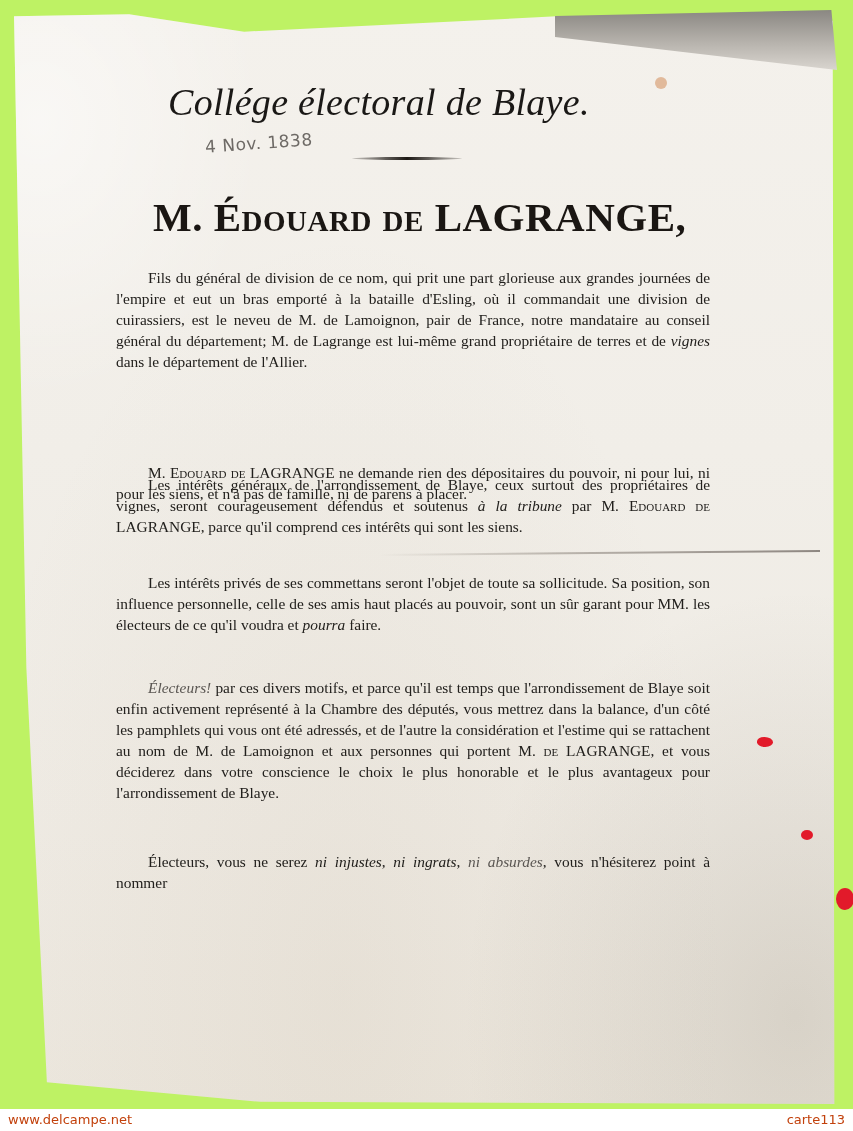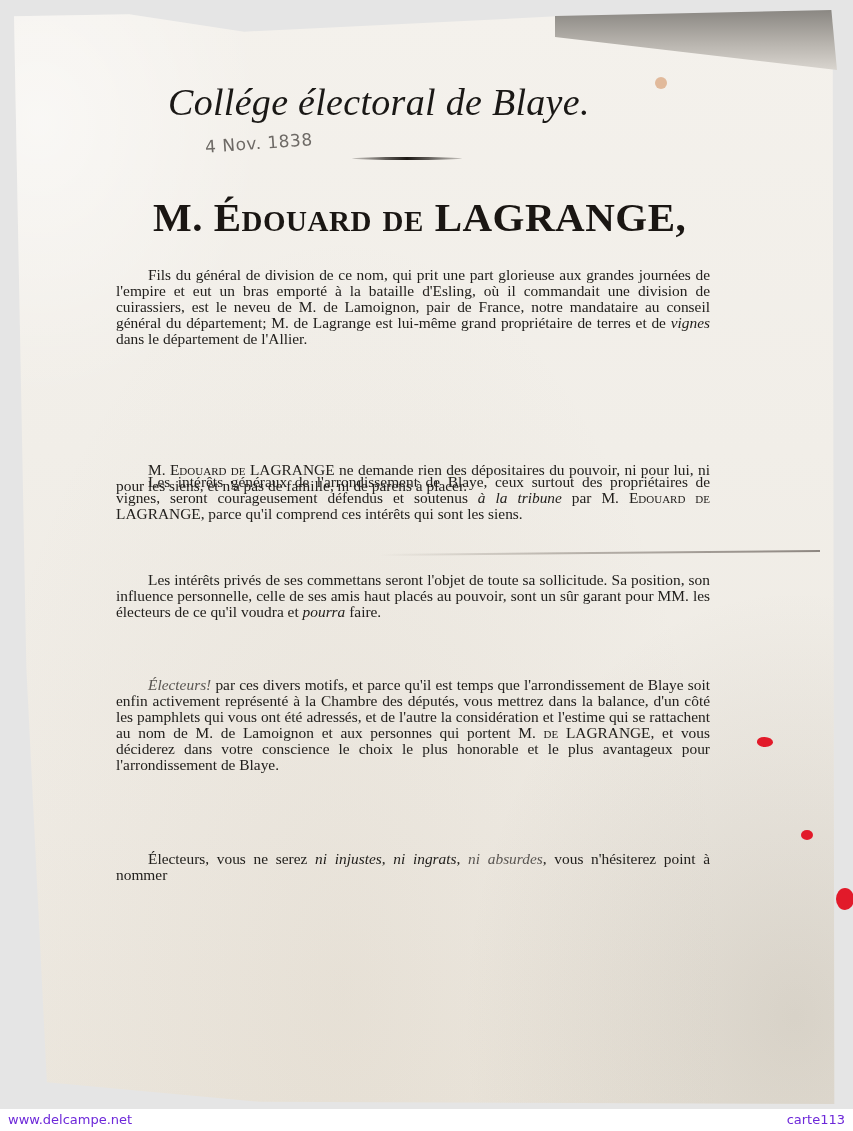--- a/index.html
+++ b/index.html
@@ -1,19 +1,19 @@
 <!DOCTYPE html>
 <html><head>
   <meta charset="utf-8">
   <style>
     * { margin: 0; padding: 0; box-sizing: border-box; }
     html, body { width: 853px; height: 1131px; overflow: hidden; background: #ffffff; }
     body { position: relative; font-family: "Liberation Serif", "DejaVu Serif", serif; }
 
-    .scan { position: absolute; left: 0; top: 0; width: 853px; height: 1109px; background: #e5e5e5; overflow: hidden; }
+    .scan { position: absolute; left: 0; top: 0; width: 853px; height: 1109px; background: #bef264; overflow: hidden; }
 
     .paper {
       position: absolute; left: 14px; top: 12px; width: 822px; height: 1092px;
       background: linear-gradient(180deg, #f4f1ec 0%, #f1eee8 40%, #efebe4 75%, #ece7de 100%);
       clip-path: polygon(0 0.4%, 14% 0.2%, 28% 1.8%, 66% 0.4%, 99.6% 0.8%, 99.8% 100%, 30% 99.8%, 4% 98%, 1.5% 60%);
     }
     .paper::after {
       content: ""; position: absolute; inset: 0;
       background:
         radial-gradient(ellipse at 40% 90%, rgba(170,150,120,0.10), transparent 55%),
@@ -45,40 +45,40 @@
       position: absolute; left: 352px; top: 157px; width: 110px; height: 3px;
       background: linear-gradient(90deg, rgba(30,25,20,0.2), #1d1915 50%, rgba(30,25,20,0.2)); border-radius: 50%;
     }
 
     .candidate-heading {
       position: absolute; left: 153px; top: 193px; font-size: 41px; font-weight: bold; color: #1a1613; white-space: nowrap; letter-spacing: 0.5px;
     }
     .sc { font-variant: small-caps; }
 
     .body-text {
-      position: absolute; left: 116px; width: 594px; font-size: 15.4px; line-height: 16px; text-align: justify; color: #22201d;
+      position: absolute; left: 116px; width: 594px; font-size: 15.4px; line-height: 21px; text-align: justify; color: #22201d;
     }
     .body-text .indent { display: inline-block; width: 32px; }
     .body-text i { font-style: italic; }
     .p1 { top: 267px; }
     .p2 { top: 414px; margin-top: 48px; }
     .p3 { top: 474px; }
     .p4 { top: 572px; }
     .p5 { top: 677px; }
     .p6 { top: 851px; }
 
     .faded { color: #5a5652; }
 
     .closing-name {
       position: absolute; left: 193px; top: 933px; font-family: "DejaVu Serif", serif; font-size: 22px; font-weight: bold; color: #181410; letter-spacing: 0.6px; white-space: nowrap;
     }
 
     .footer {
       position: absolute; left: 0; top: 1109px; width: 853px; height: 22px; background: #ffffff;
-      font-family: "DejaVu Sans", sans-serif; font-size: 13px; color: #6d28d9; 
+      font-family: "DejaVu Sans", sans-serif; font-size: 13px; color: #c2410c; 
     }
     .footer .site { position: absolute; left: 8px; top: 3px; }
     .footer .ref { position: absolute; right: 8px; top: 3px; }
   </style>
 </head>
 <body>
 
 <div class="scan">
   <div class="paper"></div>
   <div class="fold-corner"></div>

